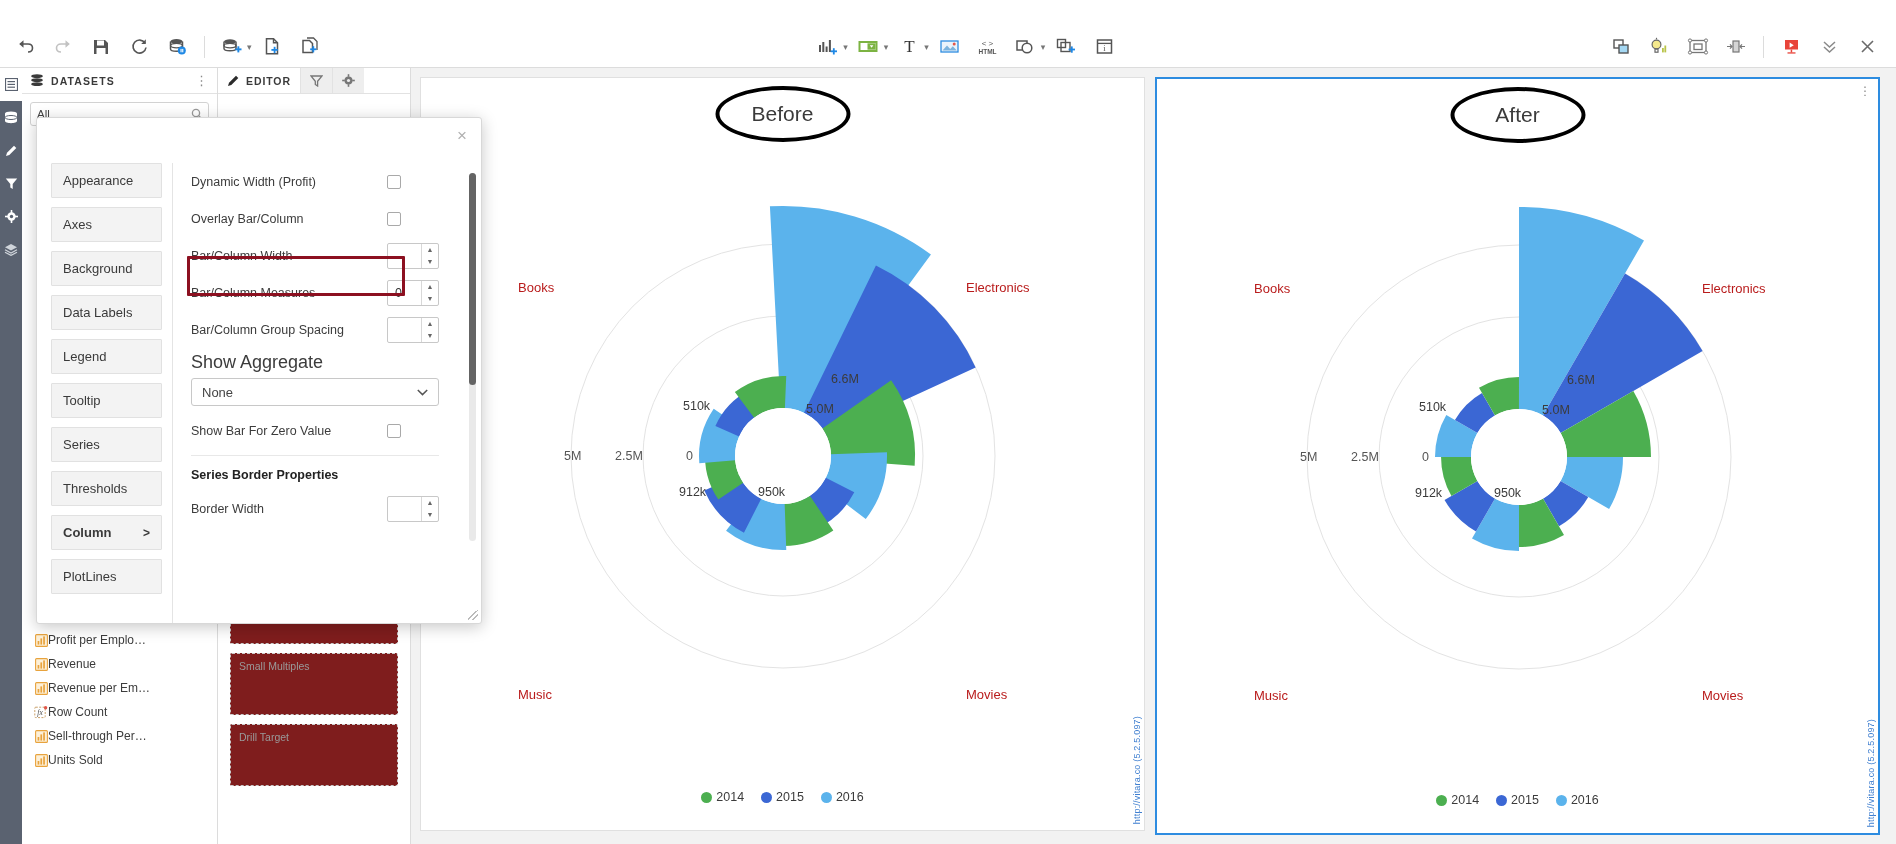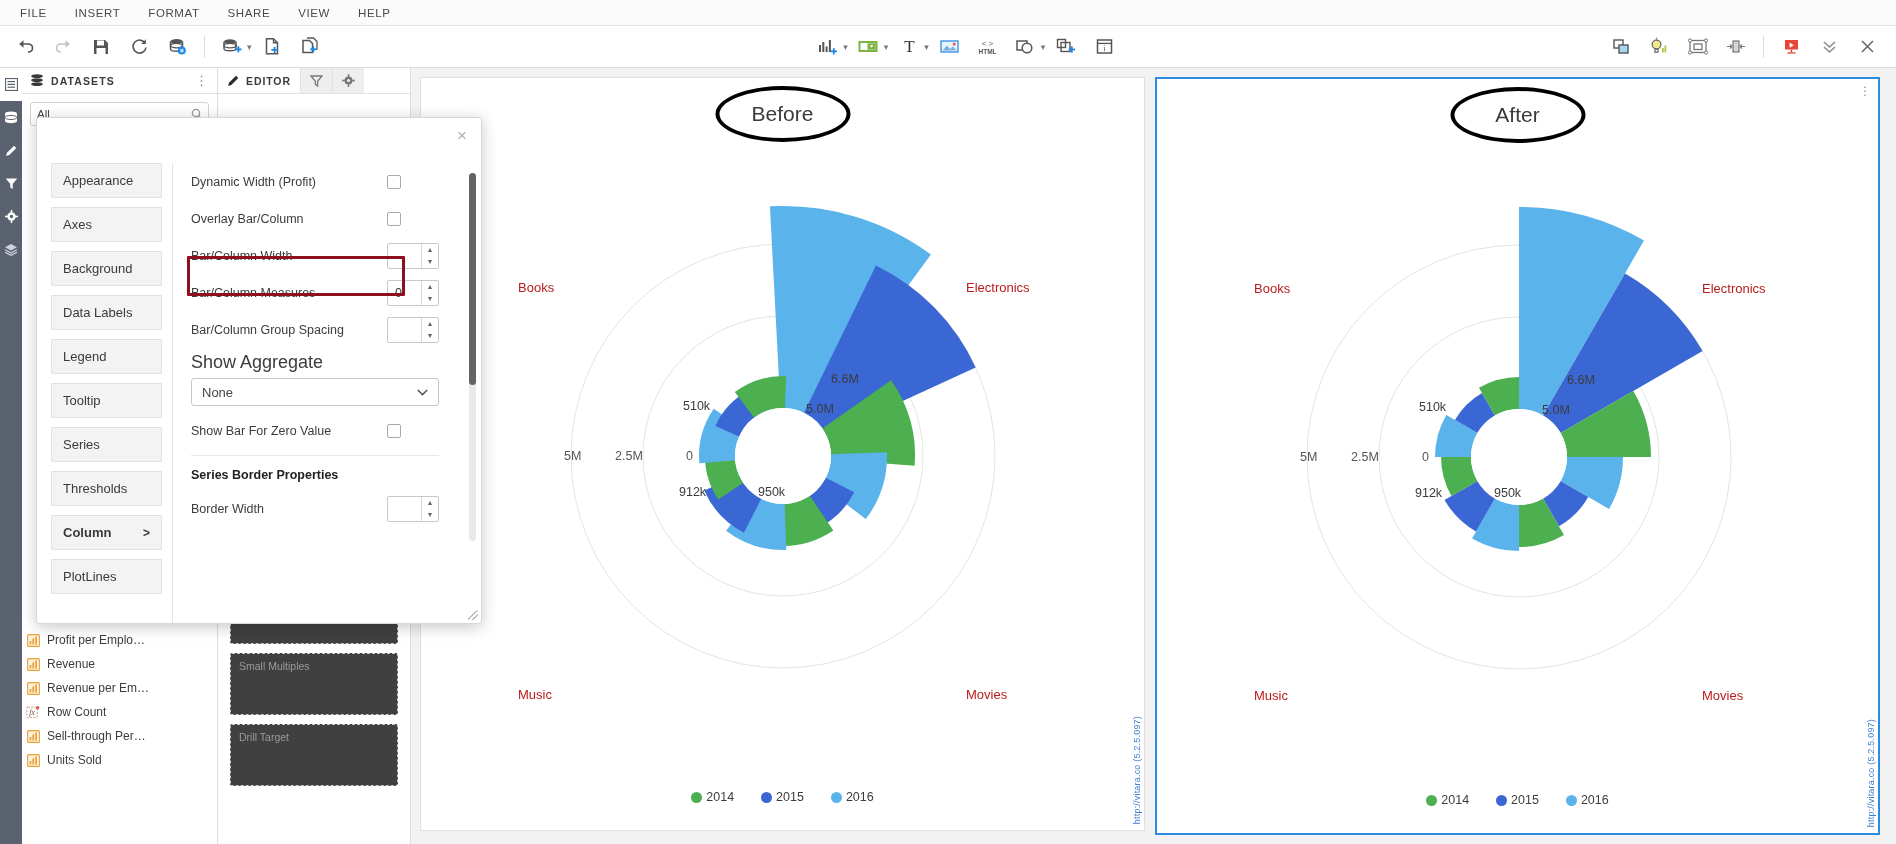--- a/index.html
+++ b/index.html
@@ -66,40 +66,40 @@
   .ds-search {
     margin: 8px; height: 24px; border: 1px solid #d2d2d2; border-radius: 3px;
     display: flex; align-items: center; padding: 0 6px; background: #fff;
   }
   .ds-search input {
     border: 0; outline: 0; font-size: 11.5px; color: #444; flex: 1; background: transparent;
     font-family: "Liberation Sans", sans-serif;
   }
   .ds-list { padding-top: 2px; }
   .ds-item {
-    height: 24px; display: flex; align-items: center; padding-left: 4px;
-    font-size: 12px; color: #3c3c3c; cursor: pointer; gap: 7px;
+    height: 24px; display: flex; align-items: center; padding-left: 12px;
+    font-size: 12px; color: #3c3c3c; cursor: pointer; 
   }
   .ds-ico { width: 14px; height: 14px; display:flex; align-items:center; justify-content:center; }
 
   
   .editor-panel {
     position: absolute; left: 218px; top: 68px; width: 193px; height: 776px;
     background: #ffffff; border-right: 1px solid #dcdcdc;
   }
   .ed-tabs { height: 26px; display: flex; border-bottom: 1px solid #e2e2e2; }
   .ed-tab {
     display: flex; align-items: center; gap: 6px; padding: 0 9px; cursor: pointer;
     font-size: 10.5px; font-weight: bold; color: #3a3a3a; letter-spacing: .9px;
     background: #fff;
   }
   .ed-tab.gray { background: #eeeeee; border-left:1px solid #e2e2e2; color:#666; }
   .dropzone {
     margin: 9px 12px; border: 1px dashed #c9c9c9; border-radius: 2px;
-    background: #404040; height: 62px; padding: 6px 8px;
+    background: #7f1d1d; height: 62px; padding: 6px 8px;
     font-size: 10.5px; color: #9a9a9a;
   }
   .dz-label { font-size: 10.5px; color: #9a9a9a; }
 
   
   .prop-dialog {
     position: absolute; left: 36px; top: 117px; width: 446px; height: 507px;
     background: #ffffff; border: 1px solid #d8d8d8; border-radius: 3px;
     box-shadow: 0 3px 16px rgba(0,0,0,.22);
     z-index: 40;
@@ -201,40 +201,32 @@
     position: absolute; font-size: 13px; color: #b91c1c; white-space: nowrap;
   }
   .tick-label {
     position: absolute; font-size: 12.5px; color: #555; white-space: nowrap;
   }
   .dv-label {
     position: absolute; font-size: 12.5px; color: #3b3b3b; white-space: nowrap;
   }
   .legend {
     position: absolute; bottom: 26px; left: 0; width: 100%;
-    display: flex; align-items: center; justify-content: center; gap: 13px; text-align: center;
+    display: flex; align-items: center; justify-content: center; gap: 3px; text-align: center;
   }
   .lg-item { display: flex; align-items: center; gap: 4px; margin: 0 7px; cursor: pointer; }
   .lg-dot { width: 11px; height: 11px; border-radius: 50%; }
   .lg-txt { font-size: 12.5px; color: #3c3c3c; }
   svg { display: block; }
 </style>
 </head>
 <body>
 
 <div id="app">
 
-  <div class="menubar">
-    <div class="mi">FILE</div>
-    <div class="mi">INSERT</div>
-    <div class="mi">FORMAT</div>
-    <div class="mi">SHARE</div>
-    <div class="mi">VIEW</div>
-    <div class="mi">HELP</div>
-  </div>
 
   <div class="toolbar">
     <div style="width:6px"></div>
 
     <div class="tb-btn">
       <svg width="19" height="19" viewBox="0 0 19 19">
           <path d="M4 7h8c3 0 4.5 2 4.5 4s-1.5 4-4.5 4" stroke="#555" stroke-width="1.6" fill="none"></path>
           <path d="M7.5 3.2L3.2 7l4.3 3.8z" fill="#555"></path>
         </svg>
     </div>

